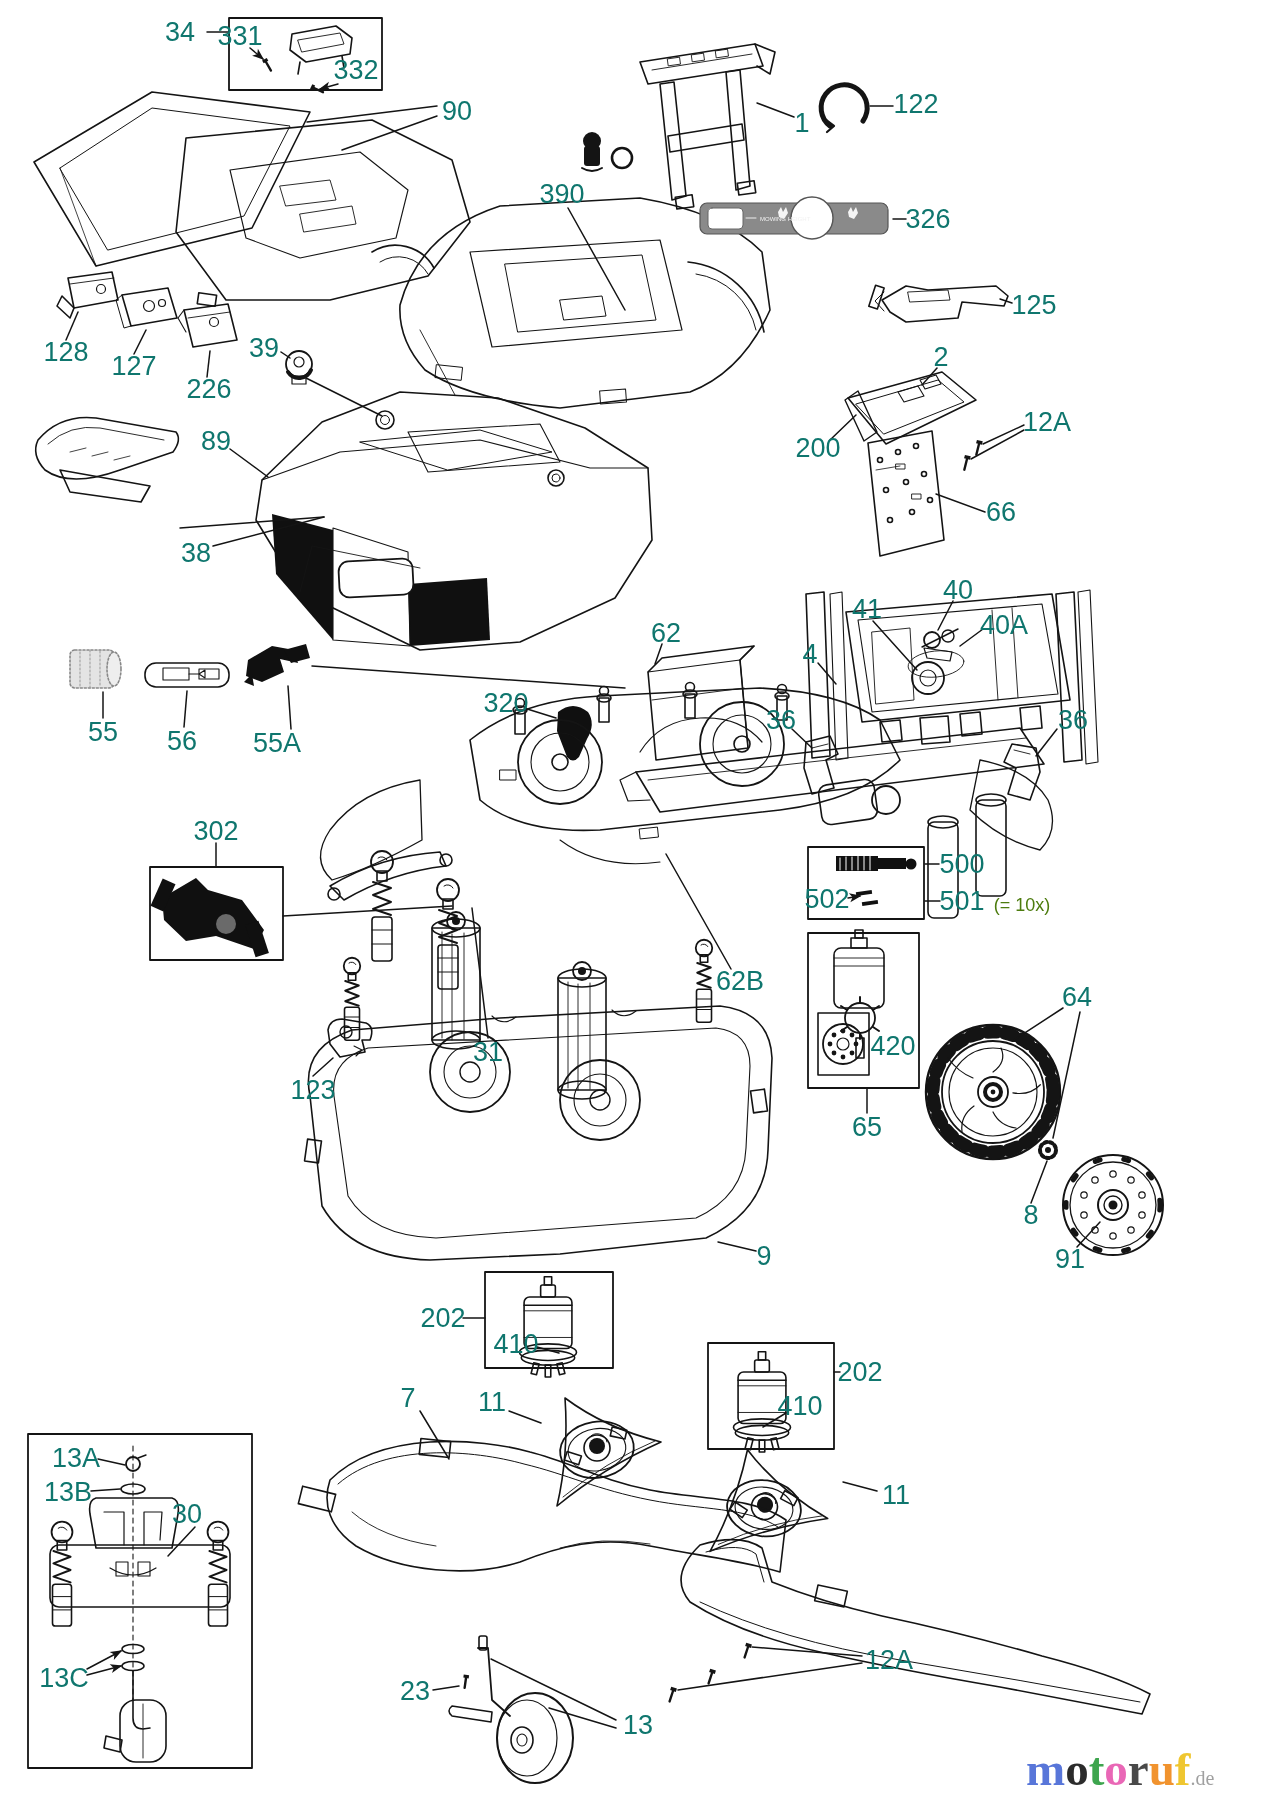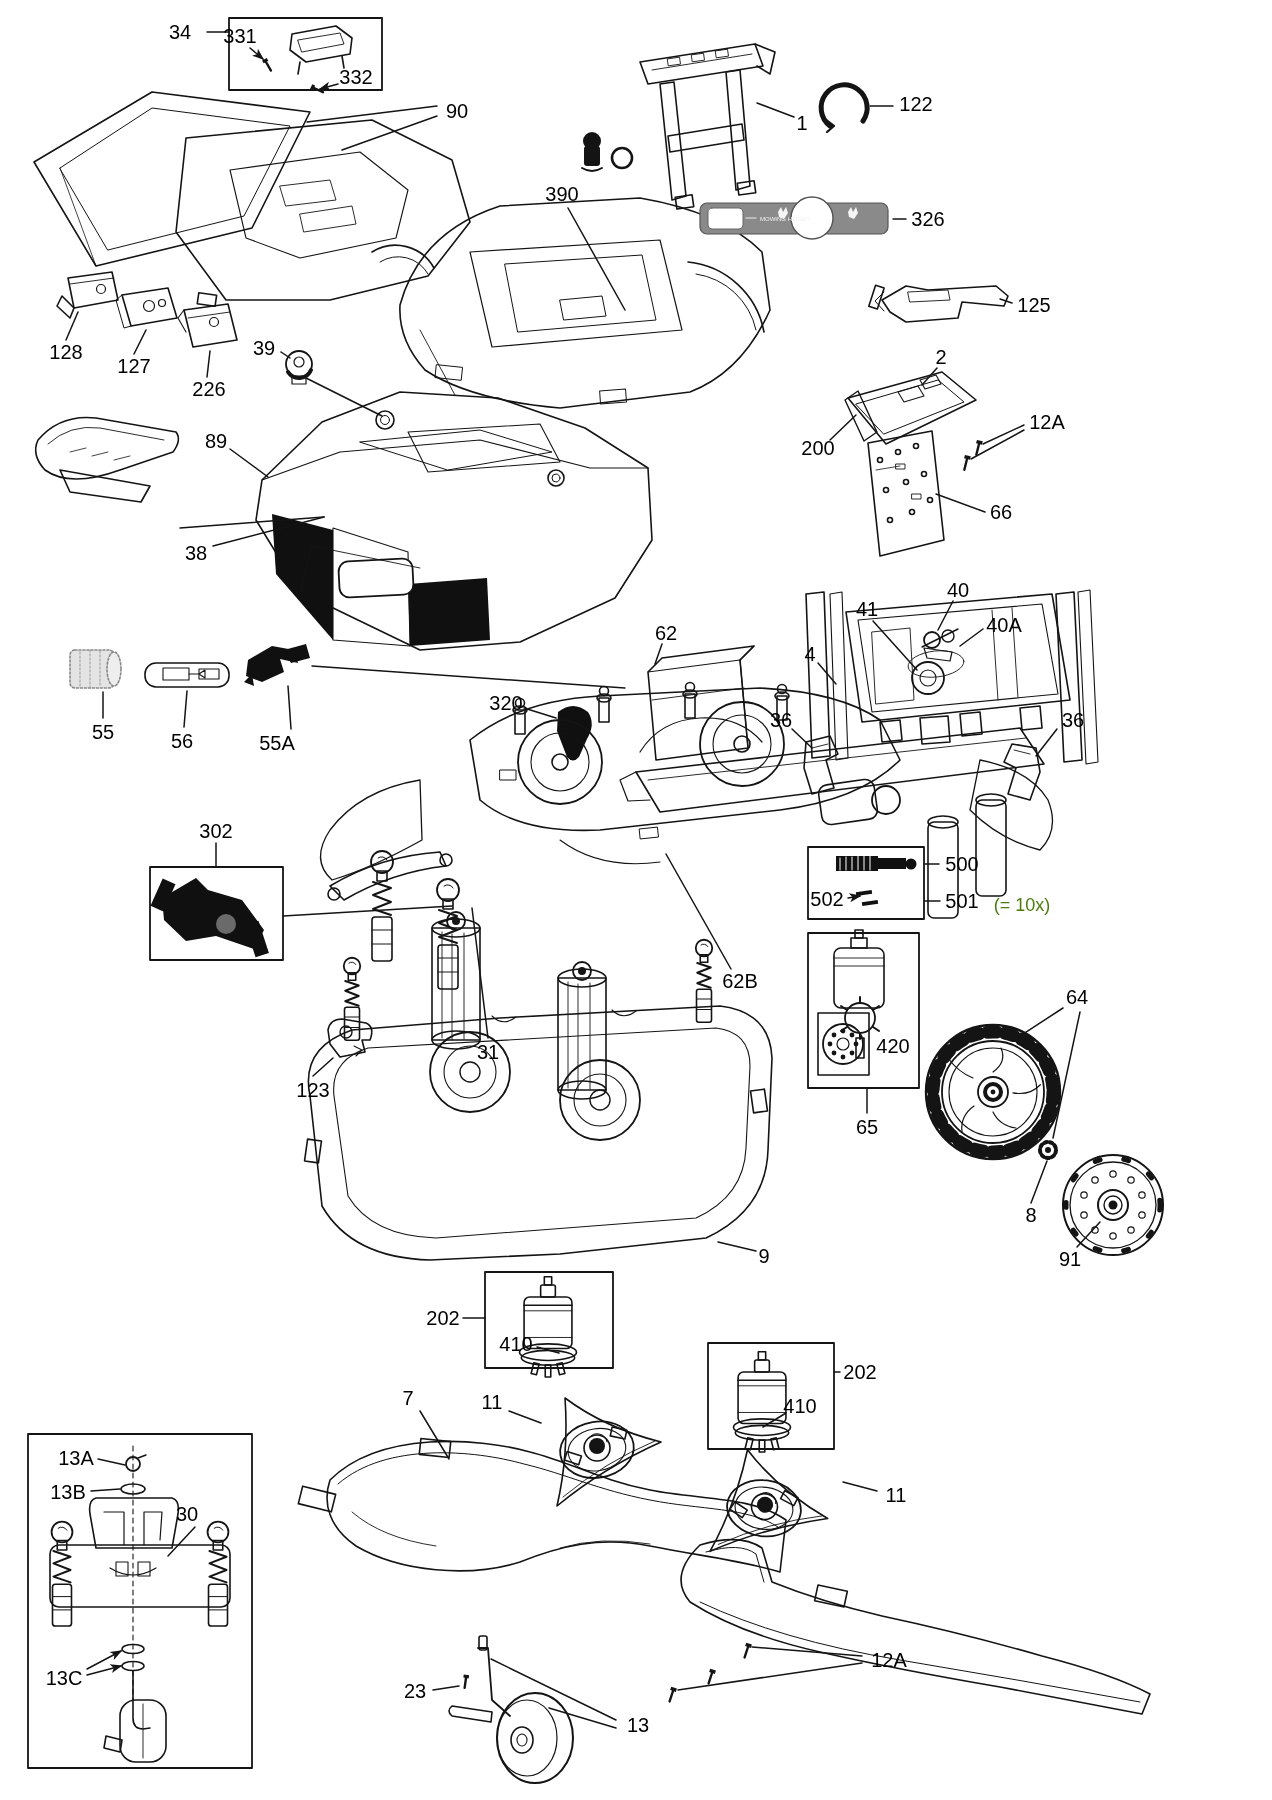--- a/index.html
+++ b/index.html
@@ -1,19 +1,19 @@
 <!DOCTYPE html>
 <html><head>
 <meta charset="utf-8">
 <style>
   html,body{margin:0;padding:0;background:#fff;}
   .stage{position:relative;width:1272px;height:1800px;background:#fff;overflow:hidden;
          font-family:"Liberation Sans", sans-serif;color:#111;}
   .stage svg{position:absolute;left:0;top:0;}
-  .L{position:absolute;transform:translate(-50%,-50%);font-size:20px;color:#000000;
+  .L{position:absolute;transform:translate(-50%,-50%);font-size:27px;color:#0f766e;
      white-space:nowrap;letter-spacing:0px;}
   .L.sm{font-size:18px;color:#4d7c0f;}
   .code{position:absolute;left:873px;top:1742px;font-size:43px;color:#0d0d0d;
         letter-spacing:-1px;}
   .wm{position:absolute;left:1026px;top:1742px;font-family:"Liberation Serif", serif;
       font-weight:bold;font-size:47px;letter-spacing:0px;opacity:0.92;}
   .wm .suf{font-size:20px;color:#999;font-weight:normal;}
   path,circle,ellipse,rect,line,polyline{vector-effect:non-scaling-stroke;}
 </style>
 </head>
@@ -567,21 +567,21 @@
     <line x1="433" y1="1690" x2="459" y2="1686"></line>
     <line x1="616" y1="1720" x2="491" y2="1659"></line>
     <line x1="616" y1="1728" x2="549" y2="1708"></line>
     <line x1="862" y1="1656" x2="752" y2="1647"></line>
     <line x1="862" y1="1663" x2="678" y2="1690"></line>
   </g>
 </svg>
 
 <div class="L" style="left:180px;top:32px">34</div>
 <div class="L" style="left:240px;top:36px">331</div>
-<div class="L" style="left:356px;top:77px">332</div>
+<div class="L" style="left:356px;top:70px">332</div>
 <div class="L" style="left:457px;top:111px">90</div>
 <div class="L" style="left:802px;top:123px">1</div>
 <div class="L" style="left:916px;top:104px">122</div>
 <div class="L" style="left:562px;top:194px">390</div>
 <div class="L" style="left:928px;top:219px">326</div>
 <div class="L" style="left:1034px;top:305px">125</div>
 <div class="L" style="left:941px;top:357px">2</div>
 <div class="L" style="left:66px;top:352px">128</div>
 <div class="L" style="left:134px;top:366px">127</div>
 <div class="L" style="left:209px;top:389px">226</div>
@@ -624,14 +624,15 @@
 <div class="L" style="left:492px;top:1402px">11</div>
 <div class="L" style="left:896px;top:1495px">11</div>
 <div class="L" style="left:76px;top:1458px">13A</div>
 <div class="L" style="left:68px;top:1492px">13B</div>
 <div class="L" style="left:187px;top:1514px">30</div>
 <div class="L" style="left:64px;top:1678px">13C</div>
 <div class="L" style="left:415px;top:1691px">23</div>
 <div class="L" style="left:638px;top:1725px">13</div>
 <div class="L" style="left:889px;top:1660px">12A</div>
 
+<div class="wm"><span><span style="color: rgb(74, 107, 214);">m</span><span style="color: rgb(26, 26, 26);">o</span><span style="color: rgb(46, 158, 64);">t</span><span style="color: rgb(232, 91, 176);">o</span><span style="color: rgb(58, 58, 58);">r</span><span style="color: rgb(240, 138, 29);">u</span><span style="color: rgb(238, 194, 31);">f</span></span><span class="suf">.de</span></div>
 
 </div>
 
 </body></html>

